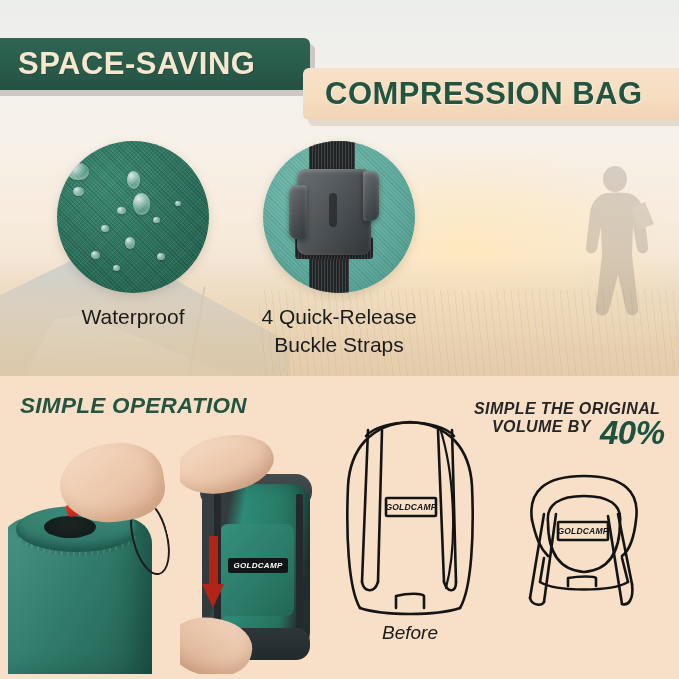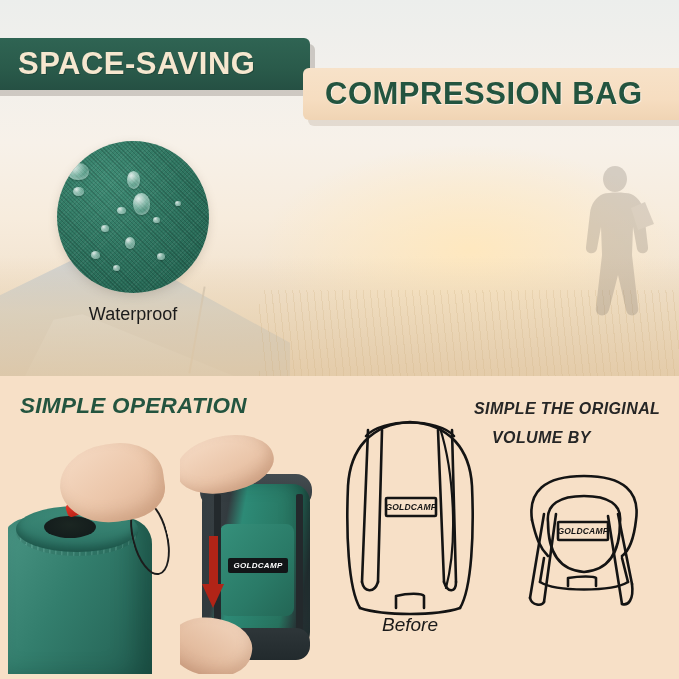--- a/index.html
+++ b/index.html
@@ -74,21 +74,21 @@
   }
 
   
   .feature{position:absolute;width:170px;text-align:center;}
   .circle{
     width:152px;height:152px;border-radius:50%;margin:0 auto;
     overflow:hidden;position:relative;
     box-shadow:0 3px 10px rgba(120,100,80,.22);
   }
   .feat-label{
-    margin-top:10px;font-size:18px;color:#1b1b1b;line-height:1.32;
+    margin-top:10px;font-size:21px;color:#1b1b1b;line-height:1.32;
   }
 
   
   .c1-bg{
     position:absolute;inset:0;
     background:
       radial-gradient(circle at 34% 26%, #3e8b74 0%, #2f7661 45%, #1f5d4b 100%);
   }
   .c1-weave{
     position:absolute;inset:0;opacity:.45;
@@ -149,21 +149,21 @@
   }
   .simple-op{
     position:absolute;left:20px;top:17px;font-size:22.5px;font-weight:bold;
     color:#23543f;letter-spacing:.3px;
   }
   .reduce-l1{
     position:absolute;left:474px;top:24px;font-size:16px;font-weight:bold;
     color:#262626;letter-spacing:.4px;
   }
   .reduce-l2{
-    position:absolute;left:492px;top:53px;font-size:16px;font-weight:bold;
+    position:absolute;left:492px;top:42px;font-size:16px;font-weight:bold;
     color:#262626;letter-spacing:.4px;
   }
   .pct{
     position:absolute;left:600px;top:38px;font-size:33px;font-weight:bold;
     color:#1d5240;letter-spacing:-.5px;
   }
 
   
   .photo{position:absolute;overflow:hidden;}
   .p1{left:8px;top:62px;width:176px;height:236px;}
@@ -301,29 +301,47 @@
         <div class="drop" style="left:34px;top:110px;width:9px;height:8px;"></div>
         <div class="drop" style="left:56px;top:124px;width:7px;height:6px;"></div>
         <div class="drop" style="left:100px;top:112px;width:8px;height:7px;"></div>
         <div class="drop" style="left:118px;top:60px;width:6px;height:5px;"></div>
       </div>
       <div class="feat-label">
         <div>Waterproof</div>
       </div>
     </div>
 
+    <div class="feature" style="left:254px;top:141px;">
+      <div class="circle">
+        <div class="c2-bg"></div>
+        <div class="c2-weave"></div>
+        <div class="strap" style="left:46px;top:-4px;width:46px;height:44px;"></div>
+        <div class="strap" style="left:46px;top:118px;width:40px;height:40px;"></div>
+        <div class="strap" style="left:32px;top:96px;width:78px;height:22px;border-radius:3px;"></div>
+        <div class="buckle-body" style="left:34px;top:28px;width:74px;height:86px;"></div>
+        <div class="buckle-body" style="left:26px;top:44px;width:18px;height:54px;border-radius:8px 3px 3px 8px;"></div>
+        <div class="buckle-body" style="left:100px;top:30px;width:16px;height:50px;border-radius:3px 8px 8px 3px;"></div>
+        <div style="position:absolute;left:66px;top:52px;width:8px;height:34px;border-radius:4px;background:rgba(20,24,26,.55);"></div>
+      </div>
+      <div class="feat-label">
+        <div>4 Quick-Release</div>
+        <div>Buckle Straps</div>
+      </div>
+    </div>
 
   </div>
 
   <div id="bottom">
 
     <div class="simple-op">SIMPLE OPERATION</div>
 
     <div class="reduce-l1">SIMPLE THE ORIGINAL</div>
     <div class="reduce-l2">VOLUME BY</div>
+    <div class="pct">40%</div>
 
     <div class="photo p1">
       <div class="bag"></div>
       <div class="gather"></div>
       <div class="cinch"></div>
       <div class="cinch-hole"></div>
       <div class="loop"></div>
       <div class="cord"></div>
       <div class="toggle"></div>
       <div class="hand"></div>
@@ -355,21 +373,21 @@
         <path d="M102 18 L108 170 M116 18 L120 170"></path>
         <path d="M26 170 C28 180 38 182 42 170"></path>
         <path d="M108 170 C112 182 120 180 120 170"></path>
         <rect x="50" y="86" width="50" height="18" rx="1"></rect>
         <path d="M104 16 C118 60 122 130 110 176" stroke-width="2.2"></path>
       </svg>
       <g></g>
       <div style="position:absolute;left:50px;top:86px;width:50px;height:18px;display:flex;align-items:center;justify-content:center;">
         <span style="font-size:8.5px;font-weight:bold;color:#141414;letter-spacing:.2px;">GOLDCAMP</span>
       </div>
-      <div class="draw-label" style="top:202px;">Before</div>
+      <div class="draw-label" style="top:210px;">Before</div>
     </div>
 
     <div class="draw" style="left:510px;top:88px;width:148px;height:180px;">
       <svg viewBox="0 0 148 154" width="148" height="154" fill="none" stroke="#141414" stroke-width="2.6" stroke-linecap="round" stroke-linejoin="round">
         <path d="M22 56 C18 28 34 12 74 12 C114 12 130 28 126 56 C124 74 120 86 112 92"></path>
         <path d="M22 56 C26 74 30 84 38 92"></path>
         <path d="M38 58 C36 40 50 32 74 32 C98 32 112 40 110 58 C110 86 100 106 74 108 C48 106 38 86 38 58Z"></path>
         <path d="M30 118 C46 128 102 128 118 118"></path>
         <path d="M30 118 L34 94 M118 118 L112 94"></path>
         <path d="M58 122 L58 114 M86 122 L86 114 M58 114 C70 112 84 112 86 114"></path>

